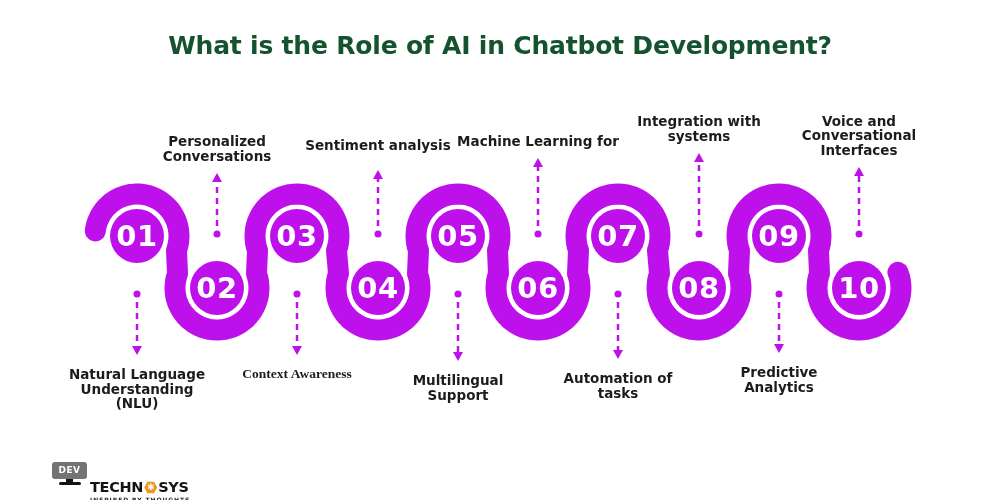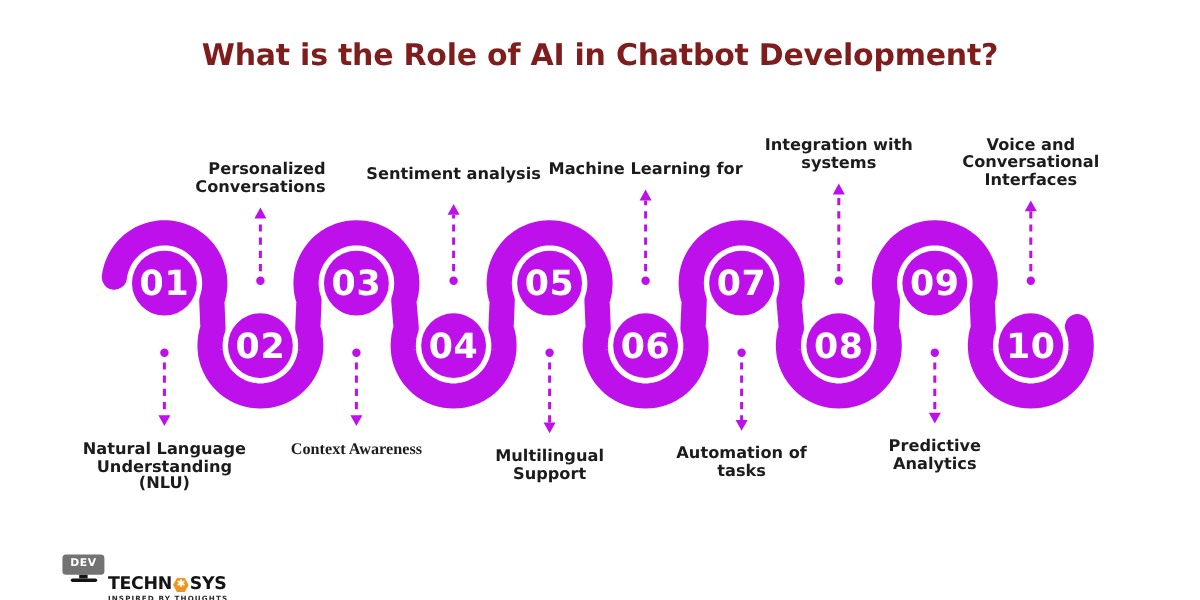--- a/index.html
+++ b/index.html
@@ -23,21 +23,21 @@
              line-height:15px;display:flex;align-items:center;margin-top:18px;}
   .gear{display:inline-block;width:13px;height:13px;margin:0 1px;
         clip-path:polygon(25% 5%,75% 5%,100% 50%,75% 95%,25% 95%,0% 50%);
         color:#fff;font-size:9px;line-height:13px;text-align:center;font-weight:700;}
   .tagline{font-size:6px;font-weight:700;letter-spacing:0.9px;color:#2a2a2a;margin-top:1px;}
 </style>
 </head>
 <body>
 
 <div class="canvas">
-  <div class="title" style="color: #7f1d1d;">What is the Role of AI in Chatbot Development?</div>
+  <div class="title" style="color: #14532d;">What is the Role of AI in Chatbot Development?</div>
 
   <svg class="snake" viewBox="0 0 1000 500" xmlns="http://www.w3.org/2000/svg">
       <path d="M95.3 230.9 L95.9 227.3 96.8 223.7 98.1 220.3 99.6 216.9 101.4 213.7 103.5 210.7 105.8 207.9 108.4 205.3 111.1 202.9 114.1 200.8 117.3 198.9 120.6 197.3 124.0 196.1 127.6 195.1 131.2 194.4 134.8 194.1 138.5 194.0 142.1 194.3 145.7 194.9 149.3 195.8 152.7 197.1 156.1 198.6 159.3 200.4 162.3 202.5 165.1 204.8 167.7 207.4 170.1 210.1 172.2 213.1 174.1 216.3 175.7 219.6 176.9 223.0 177.9 226.6 178.6 230.2 178.9 233.8 179.0 237.5 178.7 241.1 178.1 244.7 177.2 248.3 176.5 250.4 177.5 273.6 176.4 277.1 175.6 280.7 175.2 284.3 175.0 288.0 175.2 291.7 175.6 295.3 176.4 298.9 177.5 302.4 178.9 305.7 180.6 309.0 182.6 312.1 184.8 315.0 187.3 317.7 190.0 320.2 192.9 322.4 196.0 324.4 199.3 326.1 202.6 327.5 206.1 328.6 209.7 329.4 213.3 329.8 217.0 330.0 220.7 329.8 224.3 329.4 227.9 328.6 231.4 327.5 234.7 326.1 238.0 324.4 241.1 322.4 244.0 320.2 246.7 317.7 249.2 315.0 251.4 312.1 253.4 309.0 255.1 305.7 256.5 302.4 257.6 298.9 258.4 295.3 258.8 291.7 259.0 288.0 258.8 284.3 258.4 280.7 257.6 277.1 256.5 273.6 257.5 250.4 256.4 246.9 255.6 243.3 255.2 239.7 255.0 236.0 255.2 232.3 255.6 228.7 256.4 225.1 257.5 221.6 258.9 218.3 260.6 215.0 262.6 211.9 264.8 209.0 267.3 206.3 270.0 203.8 272.9 201.6 276.0 199.6 279.3 197.9 282.6 196.5 286.1 195.4 289.7 194.6 293.3 194.2 297.0 194.0 300.7 194.2 304.3 194.6 307.9 195.4 311.4 196.5 314.7 197.9 318.0 199.6 321.1 201.6 324.0 203.8 326.7 206.3 329.2 209.0 331.4 211.9 333.4 215.0 335.1 218.3 336.5 221.6 337.6 225.1 338.4 228.7 338.8 232.3 339.0 236.0 338.8 239.7 338.4 243.3 337.6 246.9 336.5 250.4 338.5 273.6 337.4 277.1 336.6 280.7 336.2 284.3 336.0 288.0 336.2 291.7 336.6 295.3 337.4 298.9 338.5 302.4 339.9 305.7 341.6 309.0 343.6 312.1 345.8 315.0 348.3 317.7 351.0 320.2 353.9 322.4 357.0 324.4 360.3 326.1 363.6 327.5 367.1 328.6 370.7 329.4 374.3 329.8 378.0 330.0 381.7 329.8 385.3 329.4 388.9 328.6 392.4 327.5 395.7 326.1 399.0 324.4 402.1 322.4 405.0 320.2 407.7 317.7 410.2 315.0 412.4 312.1 414.4 309.0 416.1 305.7 417.5 302.4 418.6 298.9 419.4 295.3 419.8 291.7 420.0 288.0 419.8 284.3 419.4 280.7 418.6 277.1 417.5 273.6 418.5 250.4 417.4 246.9 416.6 243.3 416.2 239.7 416.0 236.0 416.2 232.3 416.6 228.7 417.4 225.1 418.5 221.6 419.9 218.3 421.6 215.0 423.6 211.9 425.8 209.0 428.3 206.3 431.0 203.8 433.9 201.6 437.0 199.6 440.3 197.9 443.6 196.5 447.1 195.4 450.7 194.6 454.3 194.2 458.0 194.0 461.7 194.2 465.3 194.6 468.9 195.4 472.4 196.5 475.7 197.9 479.0 199.6 482.1 201.6 485.0 203.8 487.7 206.3 490.2 209.0 492.4 211.9 494.4 215.0 496.1 218.3 497.5 221.6 498.6 225.1 499.4 228.7 499.8 232.3 500.0 236.0 499.8 239.7 499.4 243.3 498.6 246.9 497.5 250.4 498.5 273.6 497.4 277.1 496.6 280.7 496.2 284.3 496.0 288.0 496.2 291.7 496.6 295.3 497.4 298.9 498.5 302.4 499.9 305.7 501.6 309.0 503.6 312.1 505.8 315.0 508.3 317.7 511.0 320.2 513.9 322.4 517.0 324.4 520.3 326.1 523.6 327.5 527.1 328.6 530.7 329.4 534.3 329.8 538.0 330.0 541.7 329.8 545.3 329.4 548.9 328.6 552.4 327.5 555.7 326.1 559.0 324.4 562.1 322.4 565.0 320.2 567.7 317.7 570.2 315.0 572.4 312.1 574.4 309.0 576.1 305.7 577.5 302.4 578.6 298.9 579.4 295.3 579.8 291.7 580.0 288.0 579.8 284.3 579.4 280.7 578.6 277.1 577.5 273.6 578.5 250.4 577.4 246.9 576.6 243.3 576.2 239.7 576.0 236.0 576.2 232.3 576.6 228.7 577.4 225.1 578.5 221.6 579.9 218.3 581.6 215.0 583.6 211.9 585.8 209.0 588.3 206.3 591.0 203.8 593.9 201.6 597.0 199.6 600.3 197.9 603.6 196.5 607.1 195.4 610.7 194.6 614.3 194.2 618.0 194.0 621.7 194.2 625.3 194.6 628.9 195.4 632.4 196.5 635.7 197.9 639.0 199.6 642.1 201.6 645.0 203.8 647.7 206.3 650.2 209.0 652.4 211.9 654.4 215.0 656.1 218.3 657.5 221.6 658.6 225.1 659.4 228.7 659.8 232.3 660.0 236.0 659.8 239.7 659.4 243.3 658.6 246.9 657.5 250.4 659.5 273.6 658.4 277.1 657.6 280.7 657.2 284.3 657.0 288.0 657.2 291.7 657.6 295.3 658.4 298.9 659.5 302.4 660.9 305.7 662.6 309.0 664.6 312.1 666.8 315.0 669.3 317.7 672.0 320.2 674.9 322.4 678.0 324.4 681.3 326.1 684.6 327.5 688.1 328.6 691.7 329.4 695.3 329.8 699.0 330.0 702.7 329.8 706.3 329.4 709.9 328.6 713.4 327.5 716.7 326.1 720.0 324.4 723.1 322.4 726.0 320.2 728.7 317.7 731.2 315.0 733.4 312.1 735.4 309.0 737.1 305.7 738.5 302.4 739.6 298.9 740.4 295.3 740.8 291.7 741.0 288.0 740.8 284.3 740.4 280.7 739.6 277.1 738.5 273.6 739.5 250.4 738.4 246.9 737.6 243.3 737.2 239.7 737.0 236.0 737.2 232.3 737.6 228.7 738.4 225.1 739.5 221.6 740.9 218.3 742.6 215.0 744.6 211.9 746.8 209.0 749.3 206.3 752.0 203.8 754.9 201.6 758.0 199.6 761.3 197.9 764.6 196.5 768.1 195.4 771.7 194.6 775.3 194.2 779.0 194.0 782.7 194.2 786.3 194.6 789.9 195.4 793.4 196.5 796.7 197.9 800.0 199.6 803.1 201.6 806.0 203.8 808.7 206.3 811.2 209.0 813.4 211.9 815.4 215.0 817.1 218.3 818.5 221.6 819.6 225.1 820.4 228.7 820.8 232.3 821.0 236.0 820.8 239.7 820.4 243.3 819.6 246.9 818.5 250.4 819.5 273.6 818.4 277.1 817.6 280.7 817.2 284.3 817.0 288.0 817.2 291.7 817.6 295.3 818.4 298.9 819.5 302.4 820.9 305.7 822.6 309.0 824.6 312.1 826.8 315.0 829.3 317.7 832.0 320.2 834.9 322.4 838.0 324.4 841.3 326.1 844.6 327.5 848.1 328.6 851.7 329.4 855.3 329.8 859.0 330.0 862.7 329.8 866.3 329.4 869.9 328.6 873.4 327.5 876.7 326.1 880.0 324.4 883.1 322.4 886.0 320.2 888.7 317.7 891.2 315.0 893.4 312.1 895.4 309.0 897.1 305.7 898.5 302.4 899.6 298.9 900.4 295.3 900.8 291.7 901.0 288.0 900.8 284.3 900.4 280.7 899.6 277.1 898.5 273.6 897.9 272.3" fill="none" stroke="#BD10EB" stroke-width="21" stroke-linecap="round" stroke-linejoin="round"></path>
       <circle cx="137" cy="236" r="27" fill="#BD10EB"></circle>
       <text x="137" y="246" text-anchor="middle" fill="#ffffff" font-size="29" font-weight="bold" letter-spacing="0.5" font-family="&quot;DejaVu Sans&quot;,&quot;Liberation Sans&quot;,sans-serif">01</text>
       <circle cx="137" cy="294" r="3.5" fill="#BD10EB"></circle>
       <line x1="137" y1="302" x2="137" y2="346" stroke="#BD10EB" stroke-width="2.5" stroke-dasharray="6 5"></line>
       <polygon points="132,346 142,346 137,355" fill="#BD10EB"></polygon>
       <circle cx="217" cy="288" r="27" fill="#BD10EB"></circle>
       <text x="217" y="298" text-anchor="middle" fill="#ffffff" font-size="29" font-weight="bold" letter-spacing="0.5" font-family="&quot;DejaVu Sans&quot;,&quot;Liberation Sans&quot;,sans-serif">02</text>
@@ -85,21 +85,21 @@
       <line x1="859" y1="226" x2="859" y2="176" stroke="#BD10EB" stroke-width="2.5" stroke-dasharray="6 5"></line>
       <polygon points="854,176 864,176 859,167" fill="#BD10EB"></polygon>
     </svg>
 
   <div id="labels">
       <div class="step-label" style="left: 137px; top: 367px;">
         <div>Natural Language</div>
         <div>Understanding</div>
         <div>(NLU)</div>
       </div>
-      <div class="step-label" style="left: 217px; bottom: 337px; text-align: right;">
+      <div class="step-label" style="left: 217px; bottom: 337px;">
         <div>Personalized</div>
         <div>Conversations</div>
       </div>
       <div class="step-label" style="left: 297px; top: 367px; font-family: Liberation Serif, serif;">
         <div>Context Awareness</div>
       </div>
       <div class="step-label" style="left: 378px; bottom: 348px;">
         <div>Sentiment analysis</div>
       </div>
       <div class="step-label" style="left: 458px; top: 373px;">

